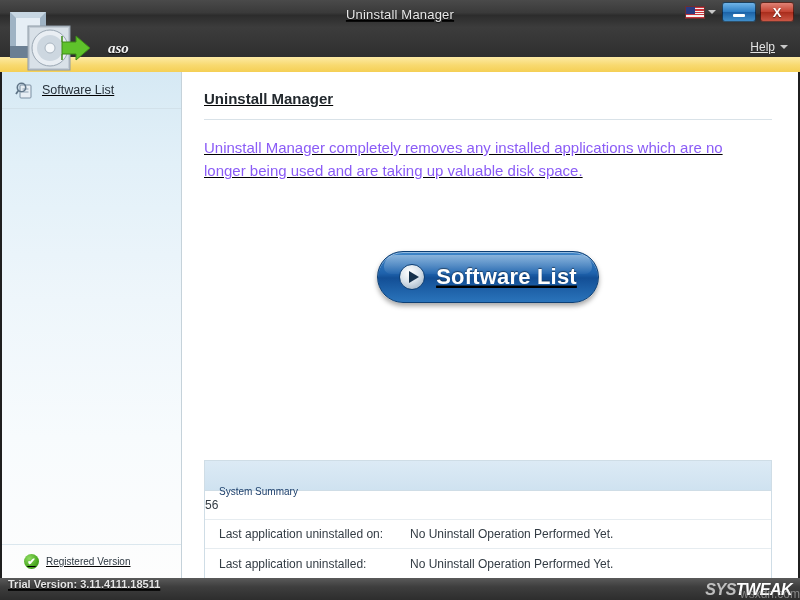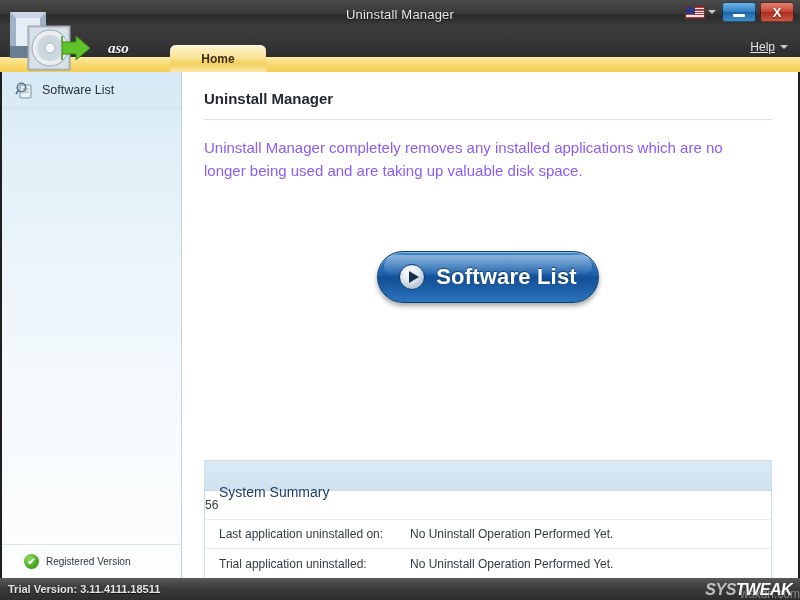--- a/index.html
+++ b/index.html
@@ -5,21 +5,21 @@
   * { box-sizing: border-box; margin: 0; padding: 0; }
   html, body {
     width: 800px; height: 600px; overflow: hidden;
     font-family: "Liberation Sans", sans-serif;
     background: #1d1d1d;
   }
 
   .window {
     position: relative; width: 800px; height: 600px;
     background: #2b2b2b;
-    display: flex; flex-direction: column;
+    display: flex; flex-direction: column; text-decoration: underline;
   }
 
   
   .titlebar {
     position: relative; height: 28px; flex: 0 0 28px;
     background: linear-gradient(to bottom, #4a4a4a 0%, #3a3a3a 45%, #2c2c2c 55%, #3d3d3d 100%);
     display: flex; align-items: center; justify-content: center;
   }
   .title-text {
     color: #e8e8e8; font-size: 13px; letter-spacing: .2px;
@@ -170,34 +170,34 @@
   
   .summary {
     position: absolute; left: 22px; right: 26px; bottom: 0;
     border: 1px solid #cfdde6; border-bottom: none;
   }
   .summary-head {
     height: 30px; display: flex; align-items: center; padding-left: 14px;
     background: linear-gradient(to bottom, #dceaf5 0%, #cfe2f0 100%);
     border-bottom: 1px solid #cfdde6;
   }
-  .summary-head-label { font-size: 14px; color: #1d3f6b; margin-top: 32px; }
+  .summary-head-label { font-size: 10px; color: #1d3f6b; margin-top: 32px; }
   .summary-row {
     height: 29px; display: flex; align-items: center;
     background: #fff; border-bottom: 1px solid #e6ecf0;
   }
   .summary-row:last-child { border-bottom: none; }
   .sum-key { width: 205px; flex: 0 0 205px; padding-left: 14px; font-size: 12px; color: #333c44; }
   .sum-val { font-size: 12px; color: #333c44; }
 
   
   .statusbar {
     position: relative; height: 22px; flex: 0 0 22px;
     background: linear-gradient(to bottom, #5a5a5a 0%, #3e3e3e 40%, #2d2d2d 100%);
-    display: flex; align-items: center; padding: 0 8px;
+    display: flex; align-items: flex-start; padding: 0 8px;
   }
   .status-text { font-size: 11px; color: #e6e6e6; font-weight: bold; text-shadow: 0 1px 1px rgba(0,0,0,.8); }
   .watermark {
     position: absolute; right: 8px; top: 3px;
     font-size: 16px; font-weight: bold; font-style: italic;
     color: rgba(235,235,235,.75); letter-spacing: -.5px;
   }
   .watermark .tw { color: #ffffff; }
   .wm-sub {
     position: absolute; right: 0; top: 9px; font-size: 12px;
@@ -244,23 +244,20 @@
       <rect x="28" y="22" width="38" height="40" fill="#dfe6ec" opacity=".8"></rect>
 
       <circle cx="48" cy="42" r="18" fill="#e9eef3" stroke="#9aa7b3"></circle>
       <circle cx="48" cy="42" r="13" fill="#cdd7e0"></circle>
       <circle cx="48" cy="42" r="5" fill="#f4f7fa" stroke="#aab6c1"></circle>
 
       <path d="M60 30 L60 36 L74 36 L74 30 L88 42 L74 54 L74 48 L60 48 L60 54 Z" fill="#5fc22b" stroke="#3c8a17" stroke-width="1"></path>
     </svg>
     <div class="brand-aso">aso</div>
     <div class="yellow-bar"></div>
-    <div class="tab">
-      <span class="tab-label">Home</span>
-    </div>
     <div class="help-wrap">
       <span class="help-link">Help</span>
       <span class="caret-down"></span>
     </div>
   </div>
 
   <div class="body-area">
 
     <div class="sidebar">
 
@@ -302,21 +299,21 @@
           <span class="summary-head-label">System Summary</span>
         </div>
         <div class="summary-row">
           <span class="sum-val">56</span>
         </div>
         <div class="summary-row">
           <span class="sum-key">Last application uninstalled on:</span>
           <span class="sum-val">No Uninstall Operation Performed Yet.</span>
         </div>
         <div class="summary-row">
-          <span class="sum-key">Trial application uninstalled:</span>
+          <span class="sum-key">Last application uninstalled:</span>
           <span class="sum-val">No Uninstall Operation Performed Yet.</span>
         </div>
       </div>
     </div>
   </div>
 
   <div class="statusbar">
     <span class="status-text">Trial Version: 3.11.4111.18511</span>
     <span class="watermark"><span>SYS</span><span class="tw">TWEAK</span></span>
     <span class="wm-sub">wsxdn.com</span>

